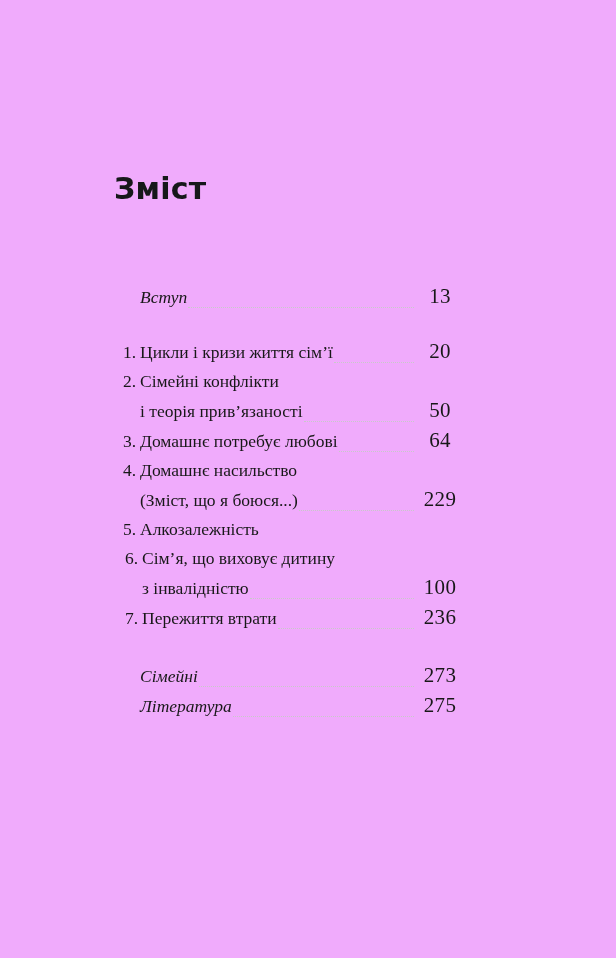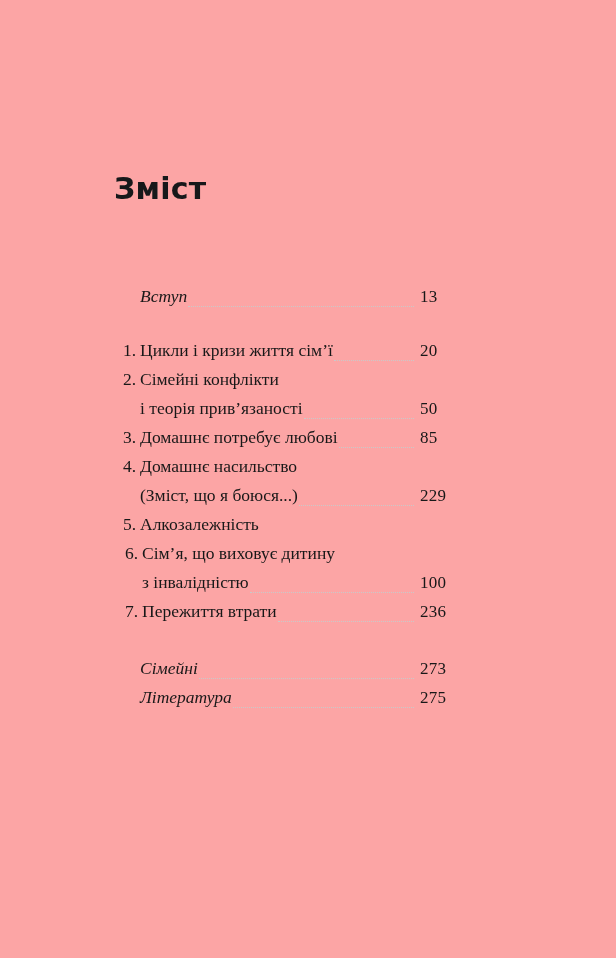--- a/index.html
+++ b/index.html
@@ -13,21 +13,21 @@
     position: relative;
     overflow: hidden;
     font-family: "Liberation Serif", serif;
     color: #181818;
     -webkit-font-smoothing: antialiased;
   }
 
   .page {
     position: absolute;
     inset: 0;
-    background: #fca5a5;
+    background: #f0abfc;
   }
 
   
   .toc-title {
     position: absolute;
     left: 114px;
     top: 174px;
     font-family: "DejaVu Sans", sans-serif;
     font-weight: 700;
     font-size: 30px;
@@ -81,22 +81,22 @@
     border-bottom: 1px dotted #c9c9c9;
     min-width: 10px;
   }
   .leader.none {
     border-bottom: none;
   }
 
   .pageno {
     flex: 0 0 auto;
     width: 40px;
-    text-align: left;
-    font-size: 17px;
+    text-align: center;
+    font-size: 21px;
     letter-spacing: 0.3px;
   }
 
   
   .row.front .label {
     font-style: italic;
   }
 
   
   .gap-after-intro { height: 25px; }
@@ -140,21 +140,21 @@
       <span class="num blank">2.</span>
       <span class="label">і теорія прив’язаності</span>
       <span class="leader"></span>
       <span class="pageno">50</span>
     </div>
 
     <div class="row">
       <span class="num">3.</span>
       <span class="label">Домашнє потребує любові</span>
       <span class="leader"></span>
-      <span class="pageno">85</span>
+      <span class="pageno">64</span>
     </div>
 
     <div class="row">
       <span class="num">4.</span>
       <span class="label">Домашнє насильство</span>
       <span class="leader none"></span>
       <span class="pageno"></span>
     </div>
     <div class="row">
       <span class="num blank">4.</span>

